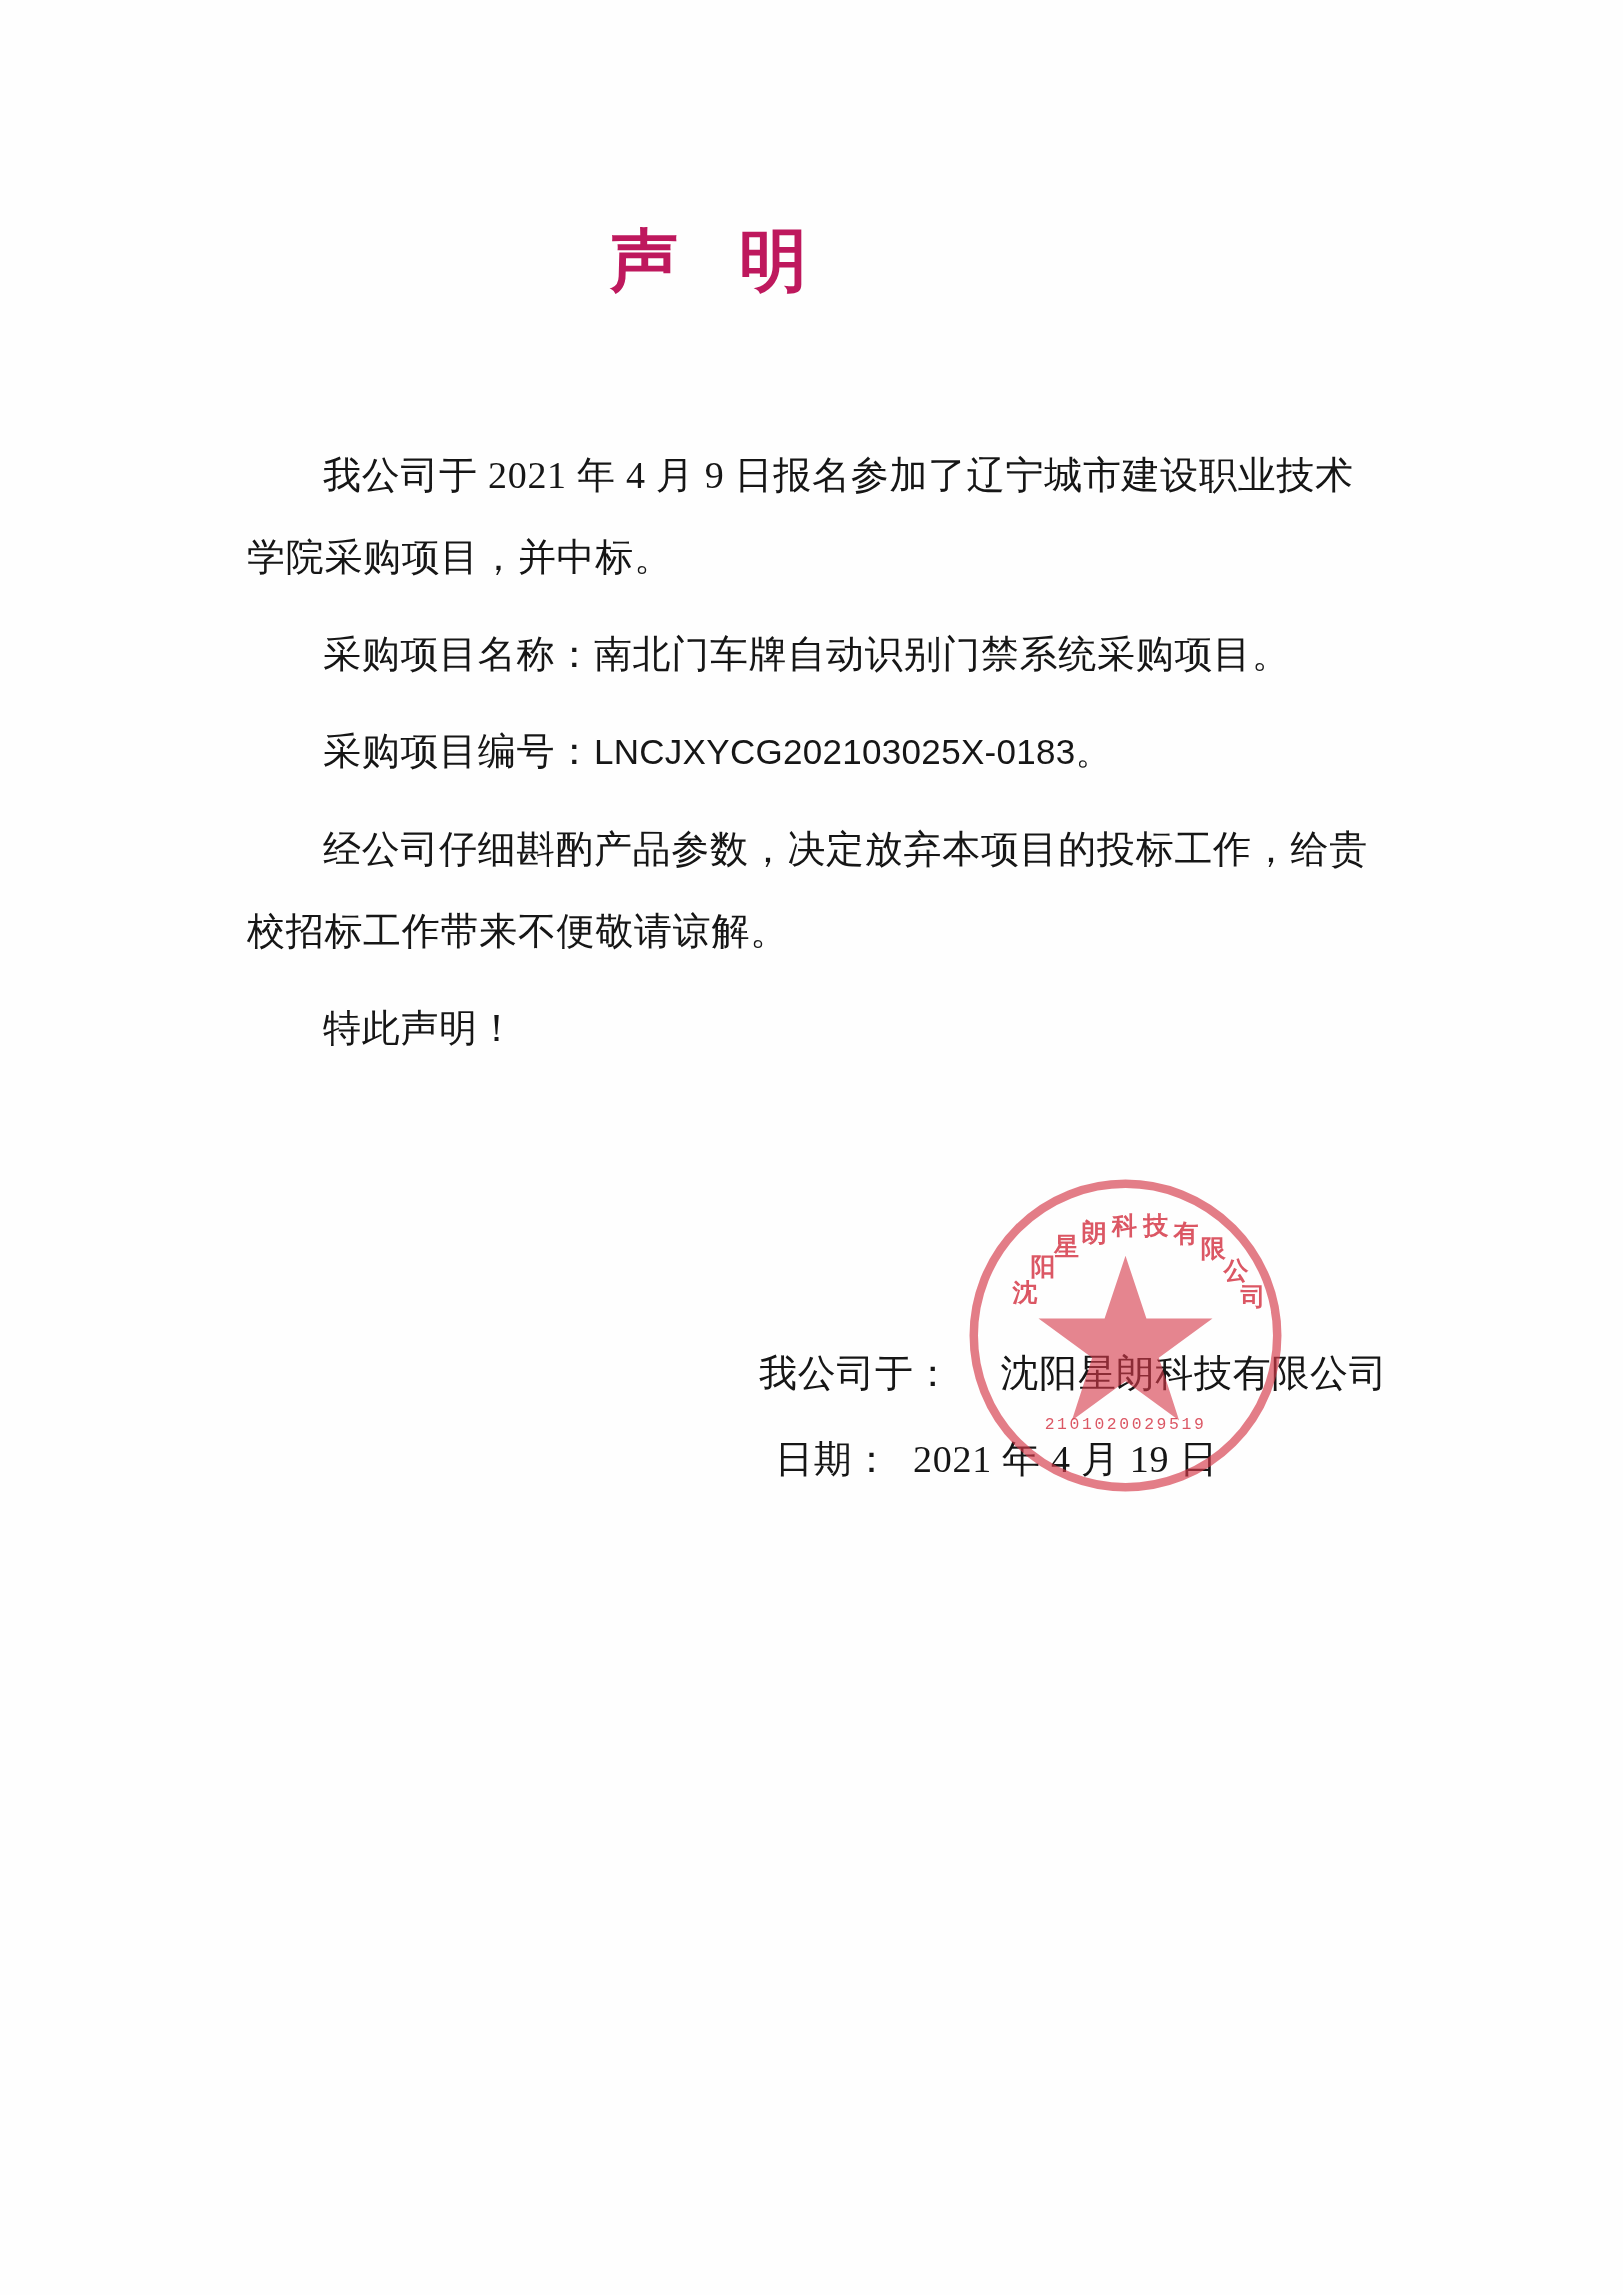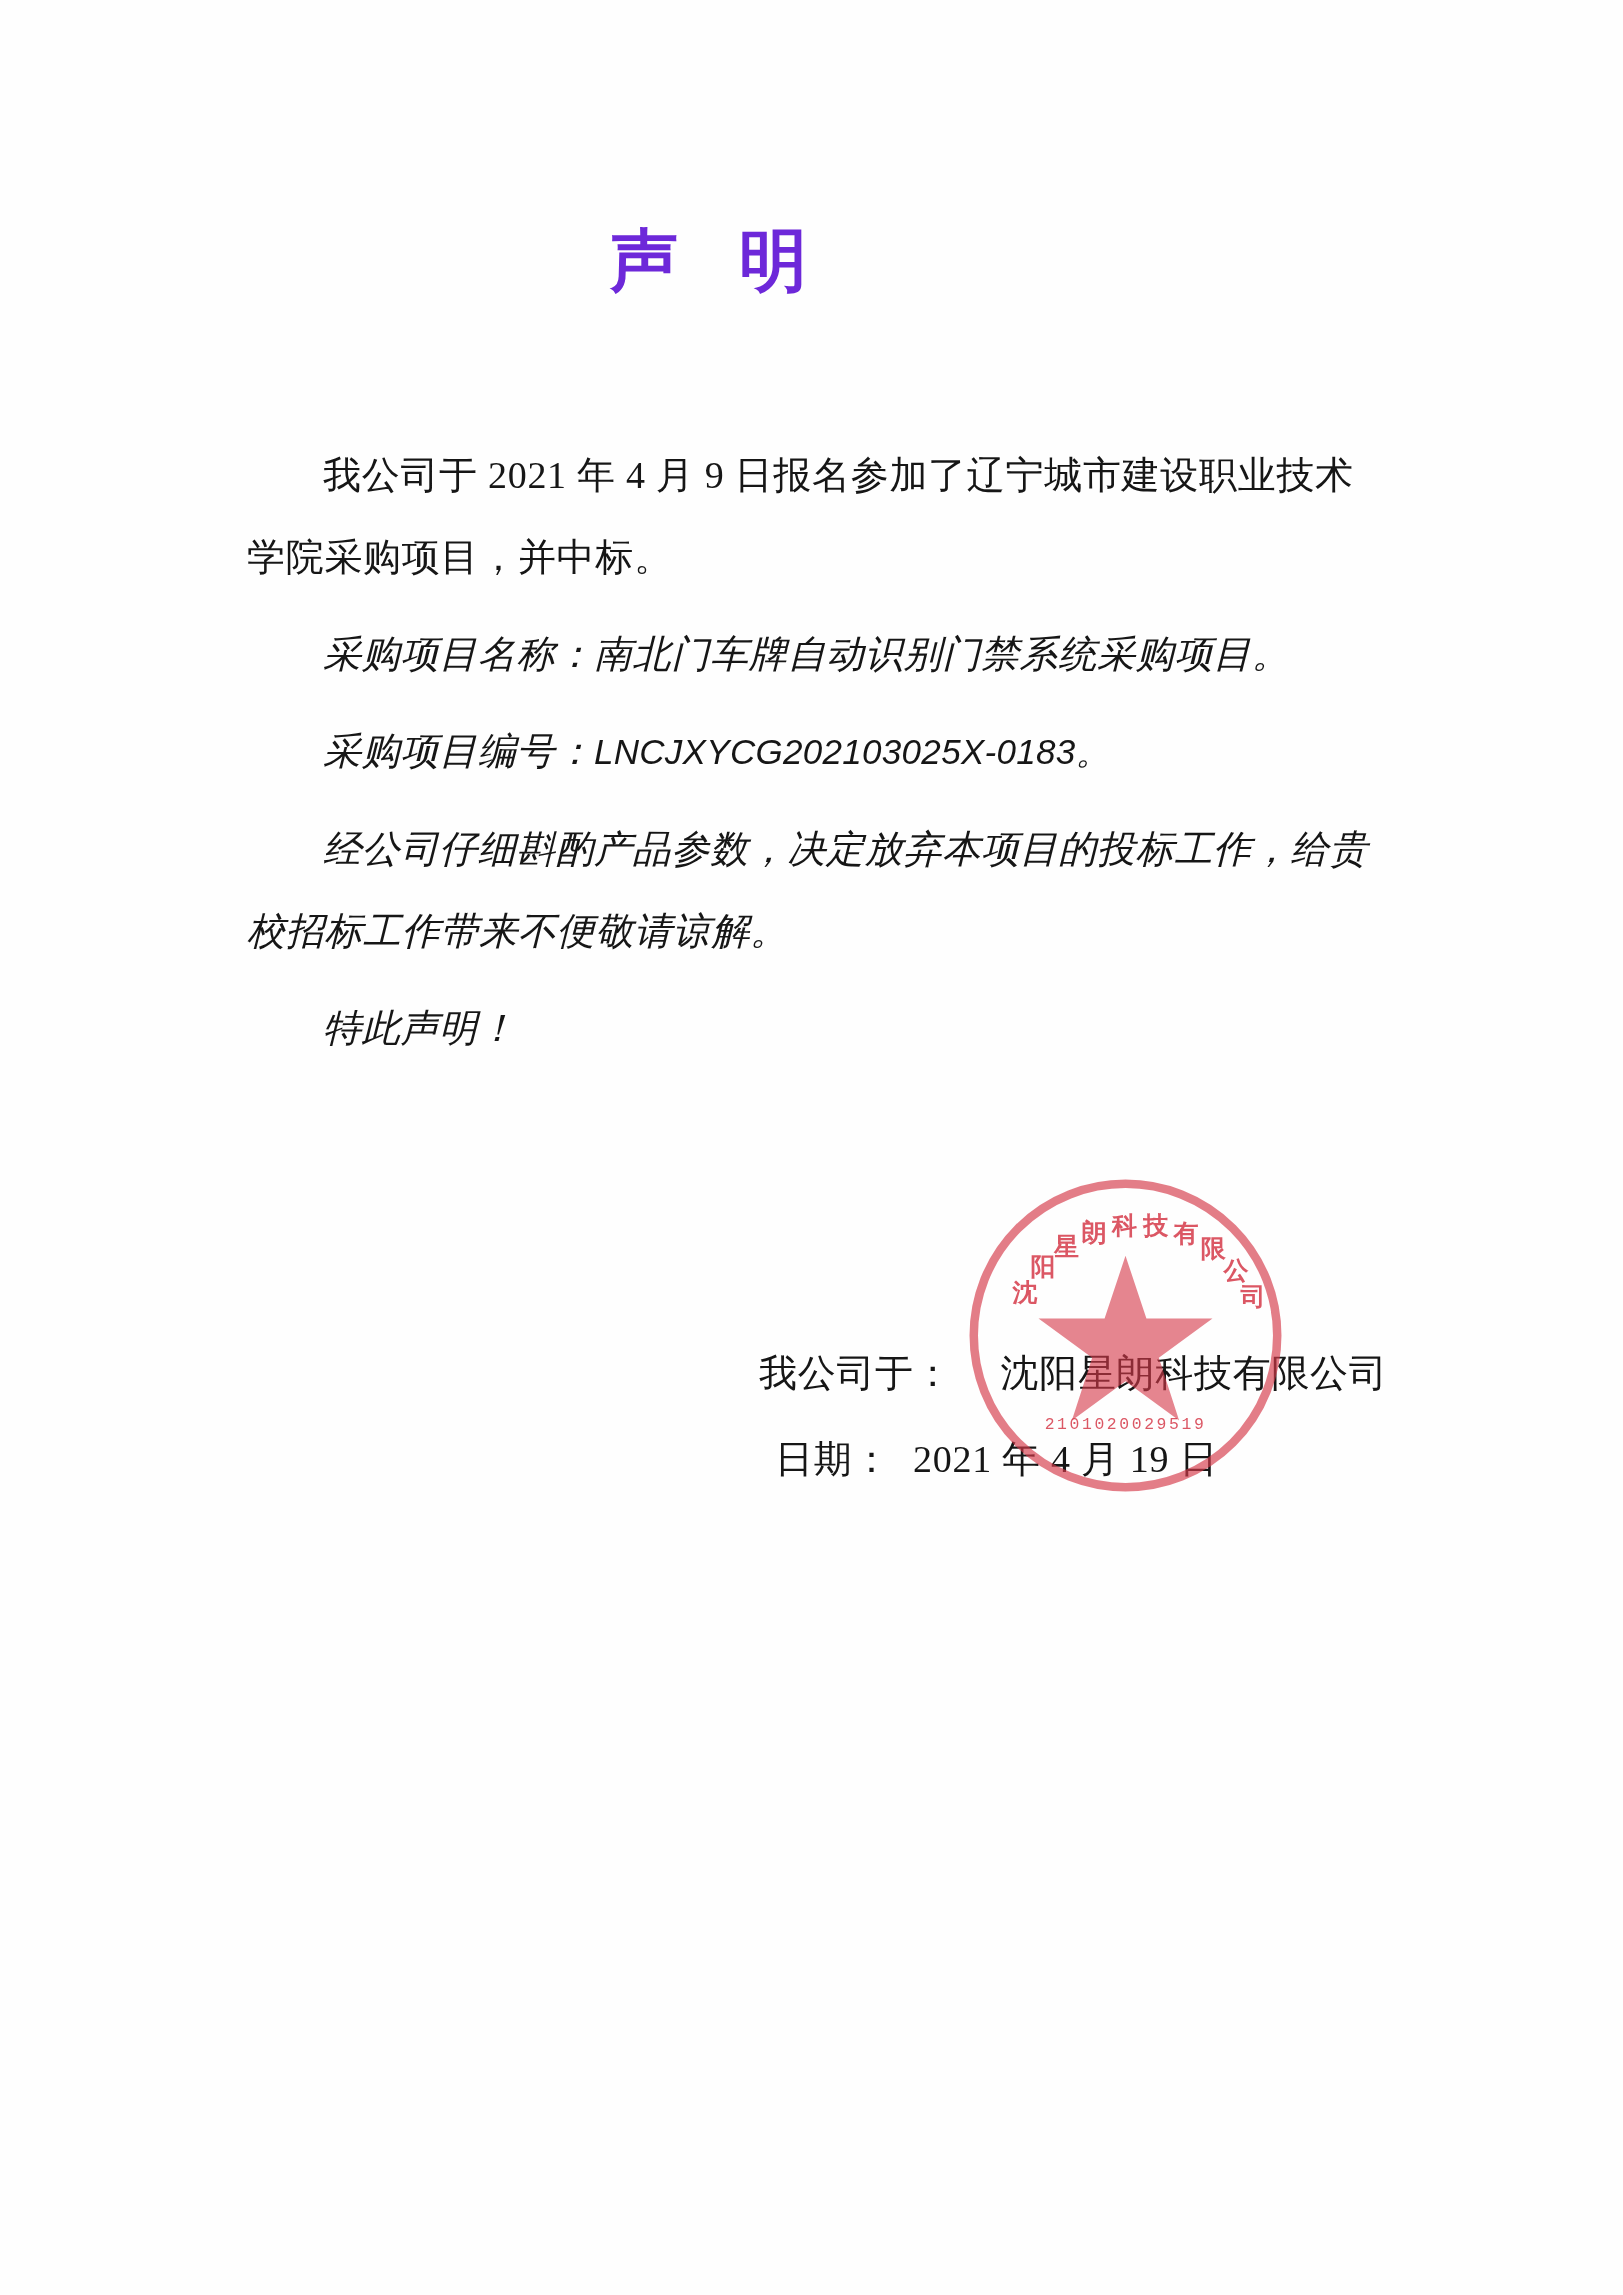--- a/index.html
+++ b/index.html
@@ -23,40 +23,39 @@
     position: absolute;
     top: 216px;
     left: 0;
     width: 1417px;
     text-align: center;
     font-size: 68px;
     font-weight: 700;
     letter-spacing: 22px;
     text-indent: 22px;
     font-family: "Liberation Serif", "DejaVu Serif", serif;
-    color: #6d28d9;
+    color: #be185d;
   }
   .body-block {
     position: absolute;
     top: 419px;
     left: 232px;
     width: 1172px;
   }
   .para {
     font-size: 38px;
     line-height: 82px;
     text-indent: 76px;
     letter-spacing: 0.7px;
     color: #161616;
     margin: 15px;
     font-family: "Liberation Serif", "DejaVu Serif", serif;
   }
   .para.tight {
     margin-top: 2.6px;
-    font-style: italic;
   }
   .para .code {
     font-family: "Liberation Sans", "DejaVu Sans", sans-serif;
     font-size: 35px;
     letter-spacing: 0.3px;
   }
   .sign-block {
     position: absolute;
     top: 1335px;
     left: 759px;

